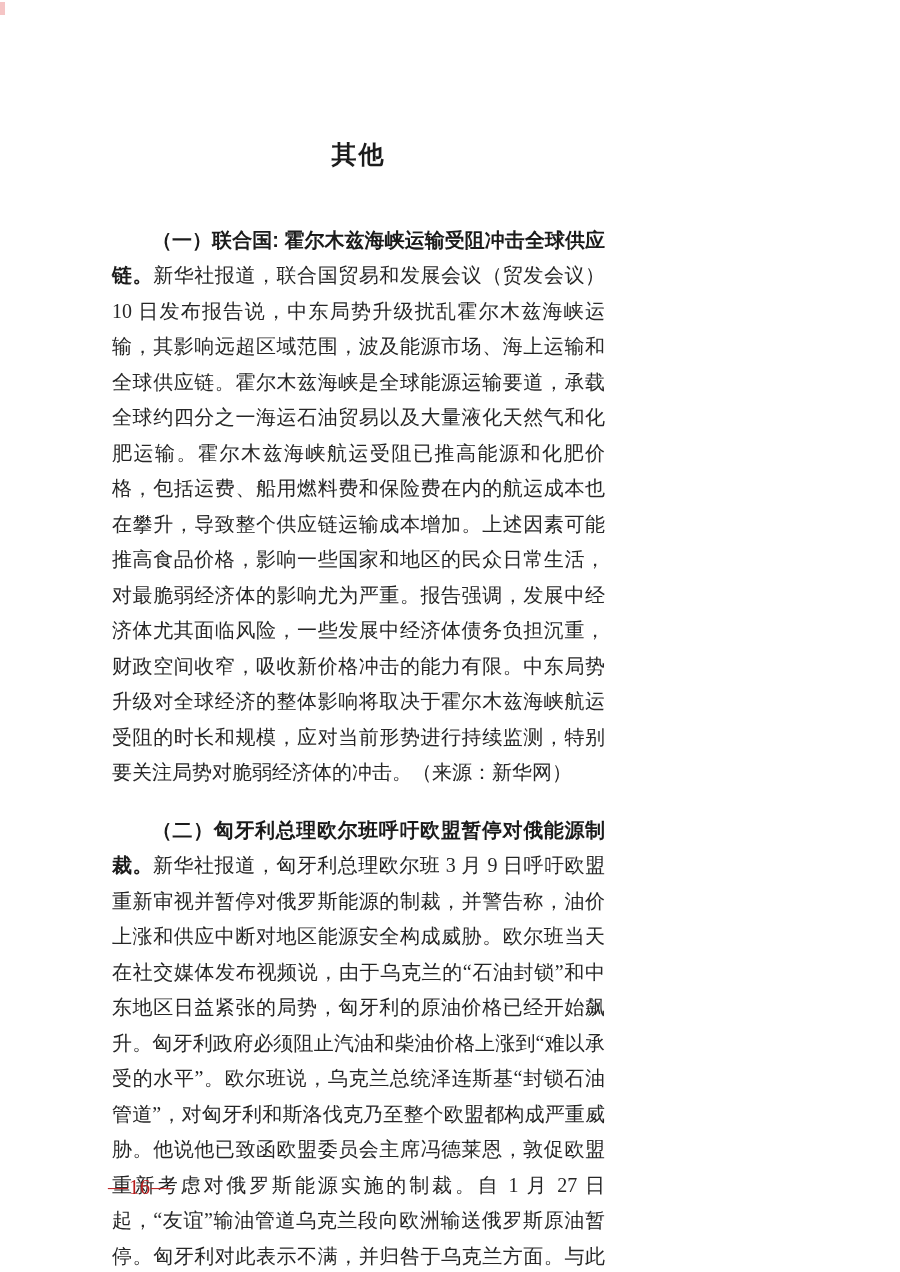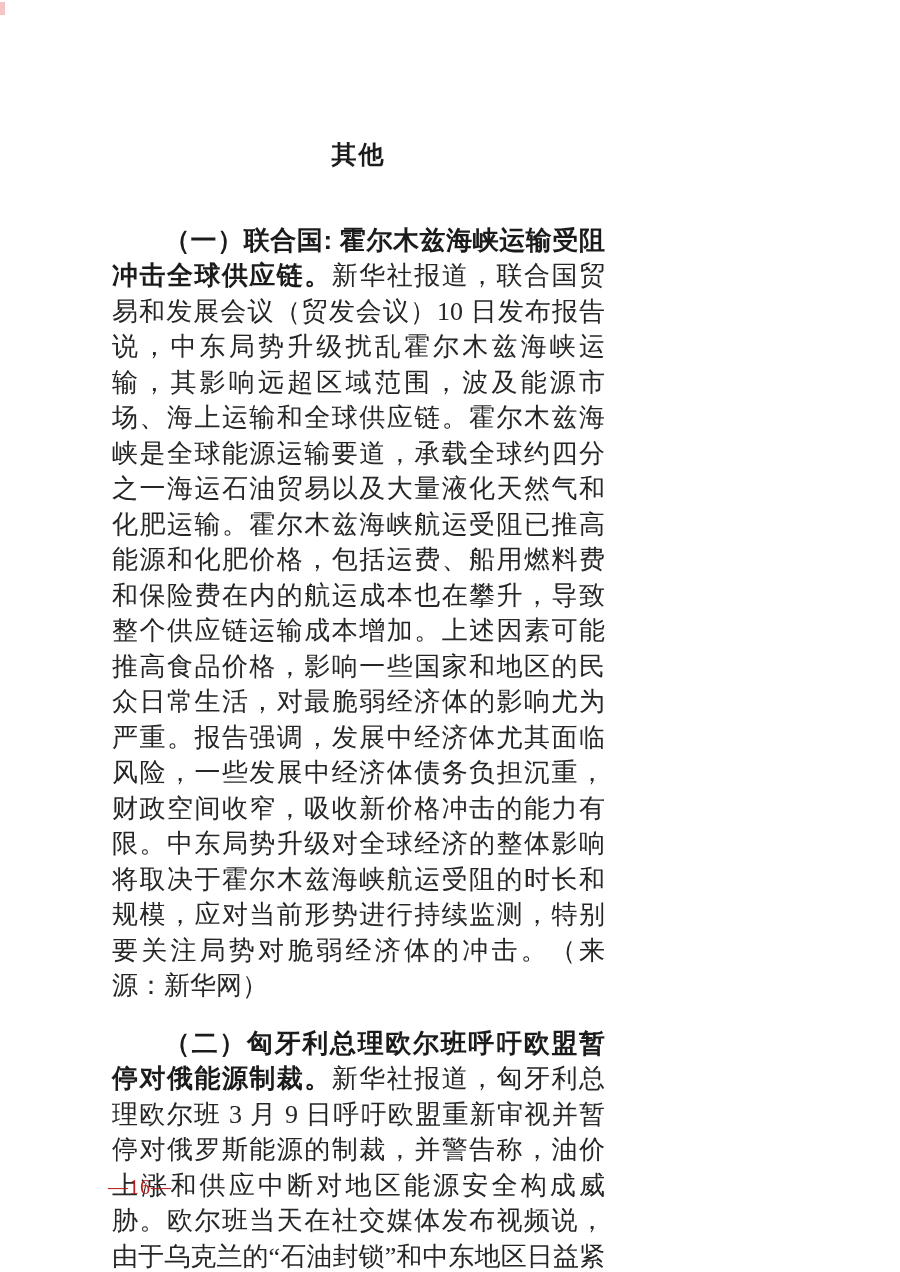--- a/index.html
+++ b/index.html
@@ -34,21 +34,21 @@
     text-align: center;
     font-family: "Liberation Sans", "DejaVu Sans", sans-serif;
     font-weight: bold;
     font-size: 25px;
     line-height: 1.3;
     color: #1c1c1c;
     letter-spacing: 2px;
   }
   .para {
     margin: 0;
-    font-size: 26px;
+    font-size: 20px;
     line-height: 35.5px;
     text-align: justify;
     text-indent: 2em;
     color: #262626;
   }
   .para-1 {
     margin-top: 52px;
   }
   .para-2 {
     margin-top: 22px;

